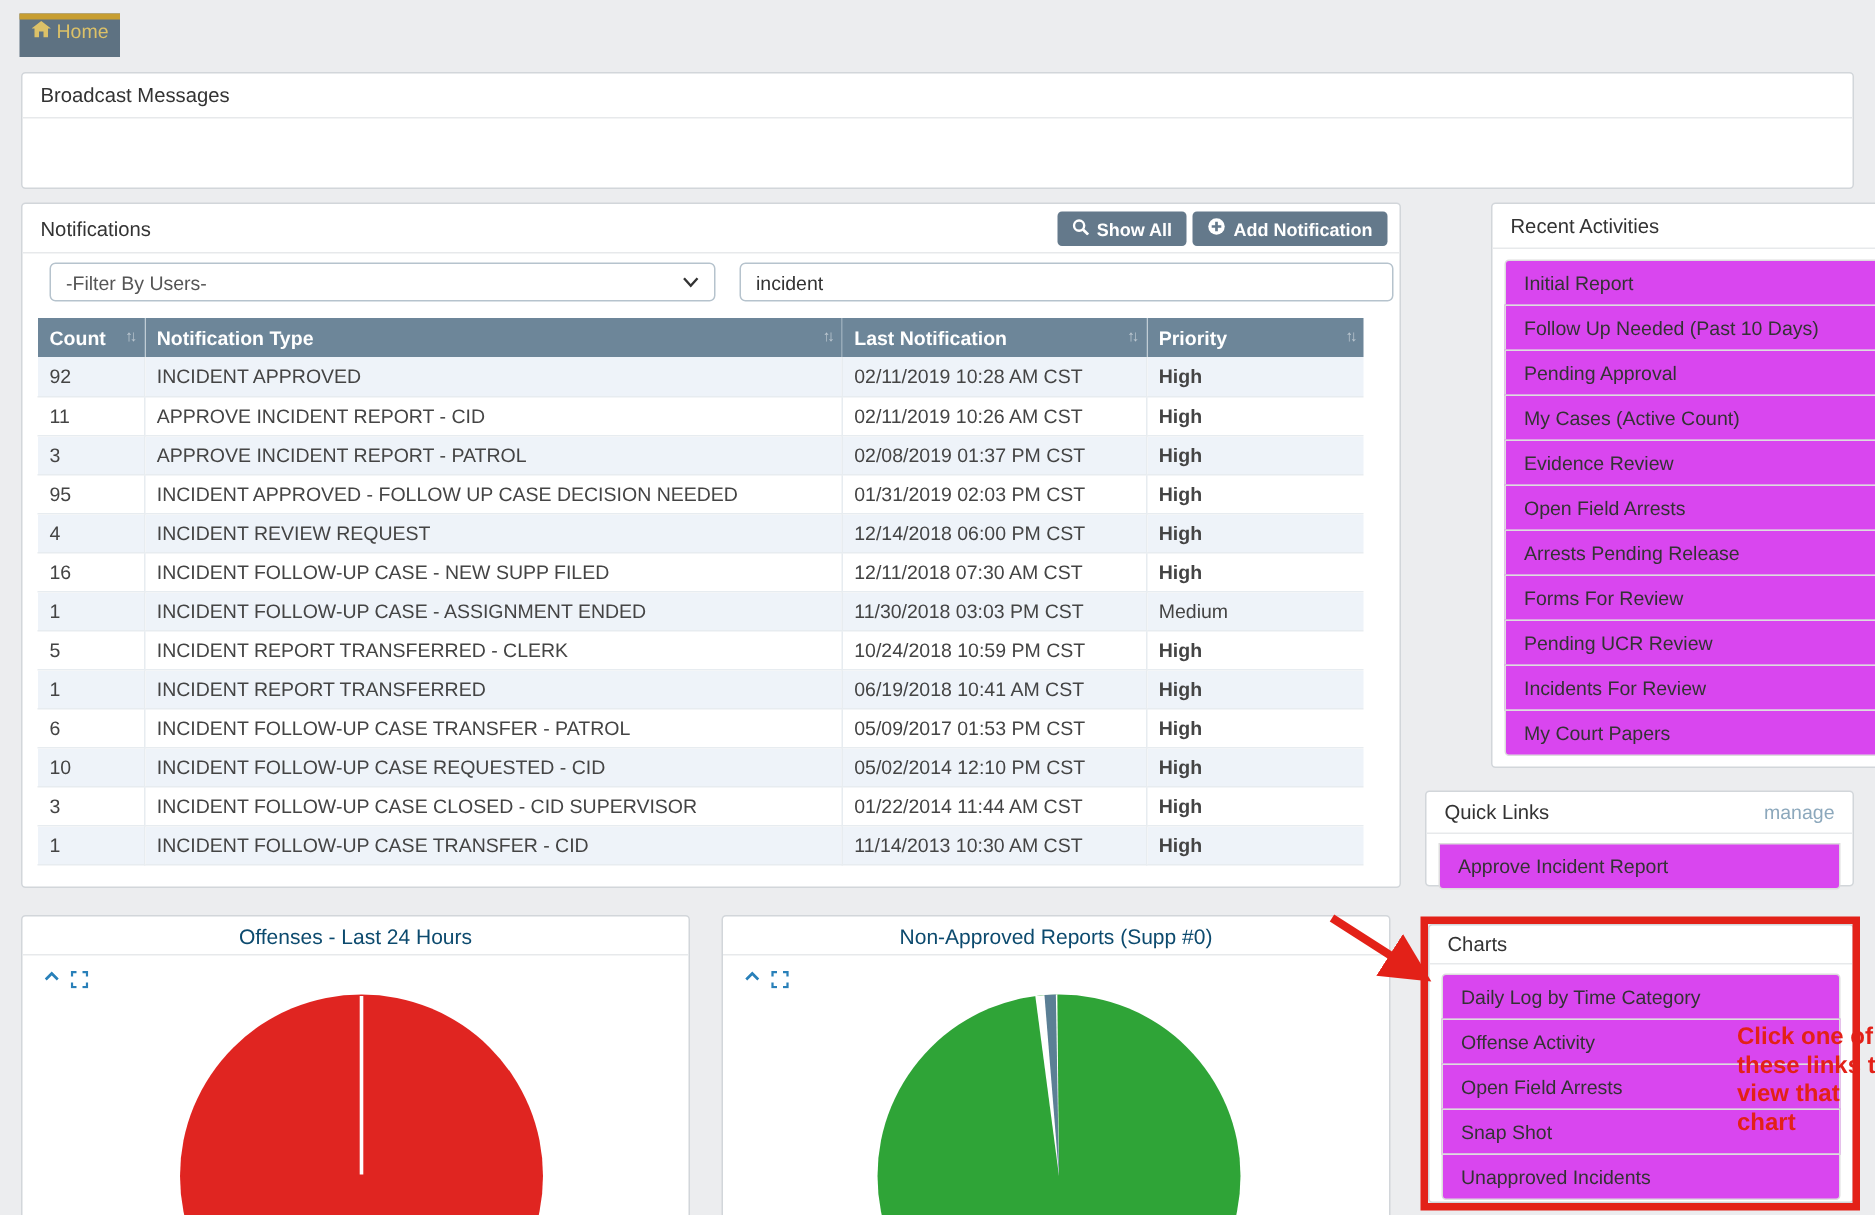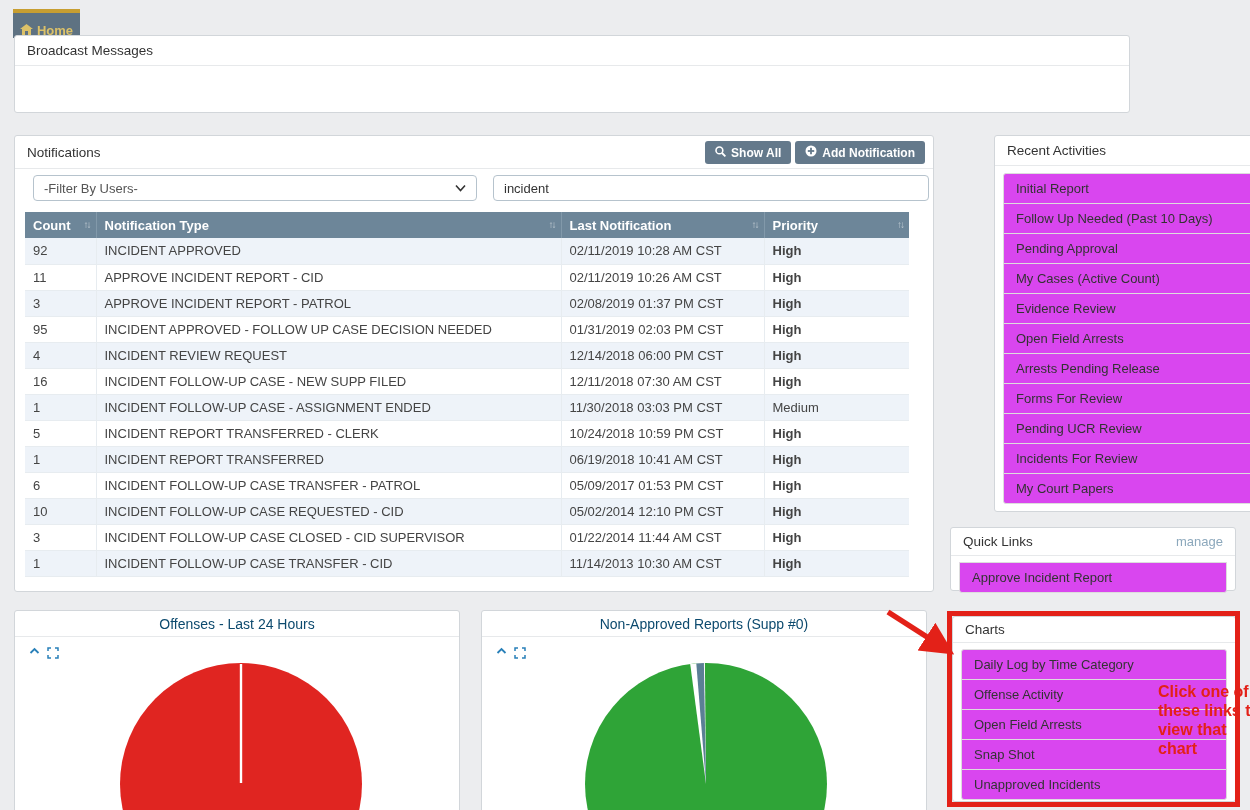--- a/index.html
+++ b/index.html
@@ -2,30 +2,30 @@
 <html style="--ann: #e32118;"><head>
 <meta charset="utf-8">
 <style>
   :root{ --ann:#e32118; }
   *{margin:0;padding:0;box-sizing:border-box;}
   body{background:#ecedef;font-family:"Liberation Sans",sans-serif;}
   #wrap{position:relative;width:1250px;height:810px;background:#ecedef;overflow:hidden;}
 
   
   .tab{position:absolute;left:13px;top:9px;width:67px;height:29px;background:#5e7282;
-       border-top:4px solid #c79e31;color:#dcc168;font-size:13px;font-weight:bold;
-       display:flex;align-items:flex-end;justify-content:center;gap:4px;cursor:pointer;}
+       border-top:4px solid #c79e31;color:#dcc168;font-size:13px;font-weight:normal;
+       display:flex;align-items:flex-start;justify-content:center;gap:4px;cursor:pointer;}
 
   
   .panel{position:absolute;background:#fff;border:1px solid #d2d6da;border-radius:3px;}
   .panel-hd{height:30px;display:flex;align-items:center;padding:0 12px;
             border-bottom:1px solid #e7e9eb;font-size:13.5px;color:#333;position:relative;}
 
   
-  .p-broadcast{left:14px;top:35px;width:1116px;height:78px;}
+  .p-broadcast{left:14px;top:48px;width:1222px;height:78px;}
 
   
   .p-notif{left:14px;top:135px;width:920px;height:457px;}
   .p-notif .panel-hd{height:33px;}
   .hd-btns{position:absolute;right:8px;top:5px;display:flex;gap:4px;}
   .btn{background:#64798b;color:#fff;font-size:12px;font-weight:bold;border:none;border-radius:3px;
        height:23px;padding:0 10px;display:flex;align-items:center;gap:5px;cursor:pointer;}
   .filter-row{position:absolute;left:18px;top:39px;width:900px;height:26px;}
   .sel{position:absolute;left:0;top:0;width:444px;height:26px;border:1px solid #b6c3cd;border-radius:4px;
        background:#fff;font-size:13px;color:#555;display:flex;align-items:center;padding:0 10px;cursor:pointer;}

